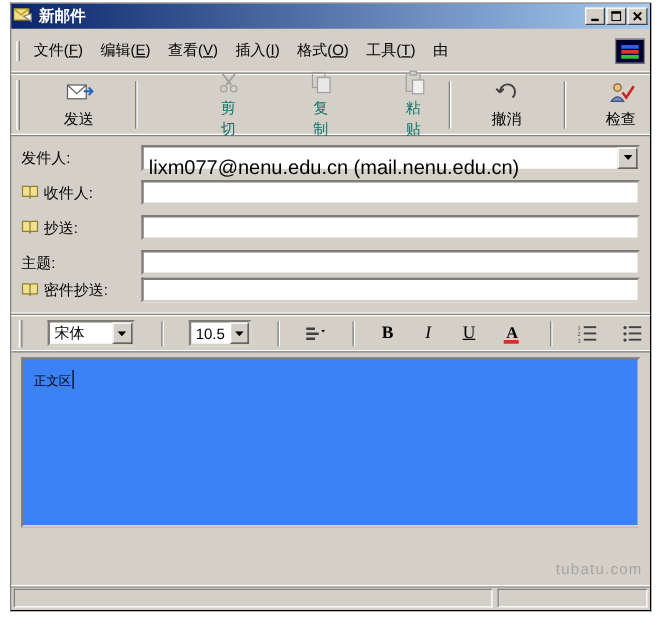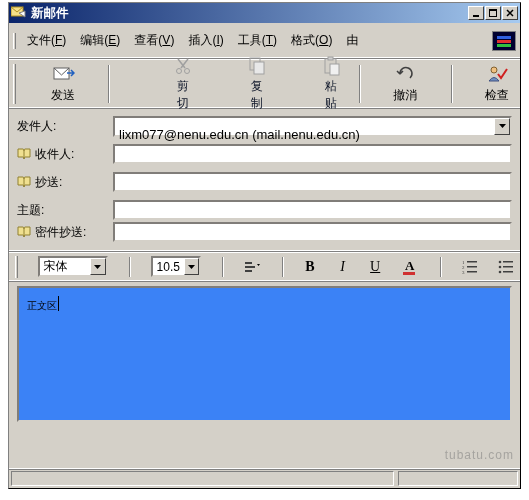--- a/index.html
+++ b/index.html
@@ -86,21 +86,21 @@
     gap: 24px;
   }
   .toolbar .grip { width:3px; height:40px; margin-right:4px; border-left:1px solid #fff; border-right:1px solid #808080;}
   .tbutton {
     width: 50px;
     height: 44px;
     display:flex; flex-direction:column; align-items:center; justify-content:center;
     gap:2px;
     color:#000;
   }
-  .tbutton.disabled { color:#0f172a;padding-left:45px; }
+  .tbutton.disabled { color:#0f766e;padding-left:45px; }
   .tbutton .ticon { height:22px; display:flex; align-items:center; justify-content:center;}
   .tbutton .tlabel { font-size:12px; }
   .tsep {
     width:1px; height:38px; background:#808080;
     box-shadow:1px 0 0 #fff;
     margin: 0 2px;
   }
   
   .headers {
     padding: 6px 8px 8px 8px;
@@ -129,21 +129,21 @@
     font-size:12px;
     display:flex; align-items:center;
   }
   .dropdown {
     flex:1; height:21px;
     border:2px inset #d4d0c8;
     background:#fff;
     display:flex; align-items:center;
     position:relative;
   }
-  .dropdown .val { flex:1; padding:0 4px; font-size:13px;margin-top:17px;}
+  .dropdown .val { flex:1; padding:0 4px; font-size:16px;margin-top:17px;}
   .dropbtn {
     width:16px; height:17px;
     background:#d4d0c8;
     border:1px solid; border-color:#fff #404040 #404040 #fff;
     display:flex; align-items:center; justify-content:center;
   }
   
   .fmtbar {
     height:30px;
     display:flex; align-items:center;
@@ -236,22 +236,22 @@
       </div>
     </div>
   </div>
 
   <div class="menubar">
     <div class="grip"></div>
     <div class="menuitem"><span>文件</span>(<span class="uline">F</span>)</div>
     <div class="menuitem"><span>编辑</span>(<span class="uline">E</span>)</div>
     <div class="menuitem"><span>查看</span>(<span class="uline">V</span>)</div>
     <div class="menuitem"><span>插入</span>(<span class="uline">I</span>)</div>
+    <div class="menuitem"><span>格式</span>(<span class="uline">O</span>)</div>
     <div class="menuitem"><span>工具</span>(<span class="uline">T</span>)</div>
-    <div class="menuitem"><span>格式</span>(<span class="uline">O</span>)</div>
     <div class="menuitem"><span>由</span></div>
     <div class="spacer"></div>
     <div class="throbber">
       <svg width="18" height="16" viewBox="0 0 18 16">
         <rect x="2" y="7" width="14" height="3" fill="#e03030"></rect>
         <rect x="2" y="3" width="14" height="3" fill="#3060e0"></rect>
         <rect x="2" y="11" width="14" height="3" fill="#30c040"></rect>
       </svg>
     </div>
   </div>

